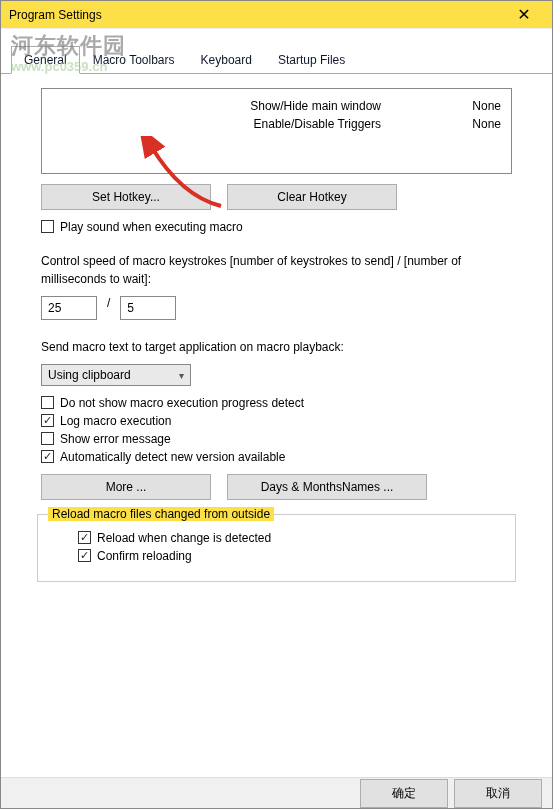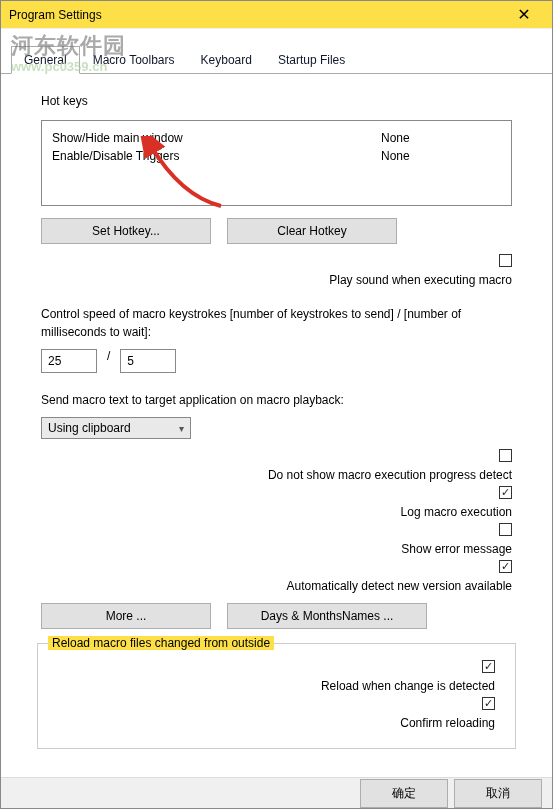--- a/index.html
+++ b/index.html
@@ -73,23 +73,24 @@
   border-bottom: 1px solid #fff;
 }
 .content {
   padding: 10px 20px 10px 20px;
 }
 .section-label {
   margin: 10px 0 8px 20px;
   font-size: 12px;
 }
 .hotkey-box {
-  margin: 12px 20px;
+  margin: 4px 20px;
   border: 1px solid #888;
   padding: 8px 10px 40px 10px;
+  text-align: right;
 }
 .hotkey-row {
   display: flex;
   padding: 2px 0;
 }
 .hotkey-row .hk-name { flex: 1; }
 .hotkey-row .hk-val { width: 120px; }
 .btn-row {
   display: flex;
   gap: 16px;
@@ -101,27 +102,26 @@
   padding: 5px 8px;
   font-size: 12px;
   font-family: inherit;
   cursor: pointer;
   text-align: center;
 }
 .btn.w160 { width: 170px; }
 .btn.w190 { width: 200px; }
 .checkbox-row {
   display: flex;
-  align-items: flex-end;
+  align-items: flex-start;
   gap: 6px;
   margin: 4px 20px;
   font-size: 12px;
-  flex-direction: column;
-}
-.checkbox-row.indent { margin-left: 20px; }
+}
+.checkbox-row.indent { margin-left: 40px; }
 .chk {
   width: 13px;
   height: 13px;
   border: 1px solid #333;
   display: inline-flex;
   align-items: center;
   justify-content: center;
   font-size: 11px;
   line-height: 1;
 }
@@ -217,21 +217,20 @@
 
 <div class="tabstrip">
   <div class="tab active">General</div>
   <div class="tab">Macro Toolbars</div>
   <div class="tab">Keyboard</div>
   <div class="tab">Startup Files</div>
 </div>
 
 <div class="content">
 
-  <div class="section-label">Hot keys</div>
 
   <div class="hotkey-box">
     <div class="hotkey-row">
       <span class="hk-name">Show/Hide main window</span>
       <span class="hk-val">None</span>
     </div>
     <div class="hotkey-row">
       <span class="hk-name">Enable/Disable Triggers</span>
       <span class="hk-val">None</span>
     </div>

